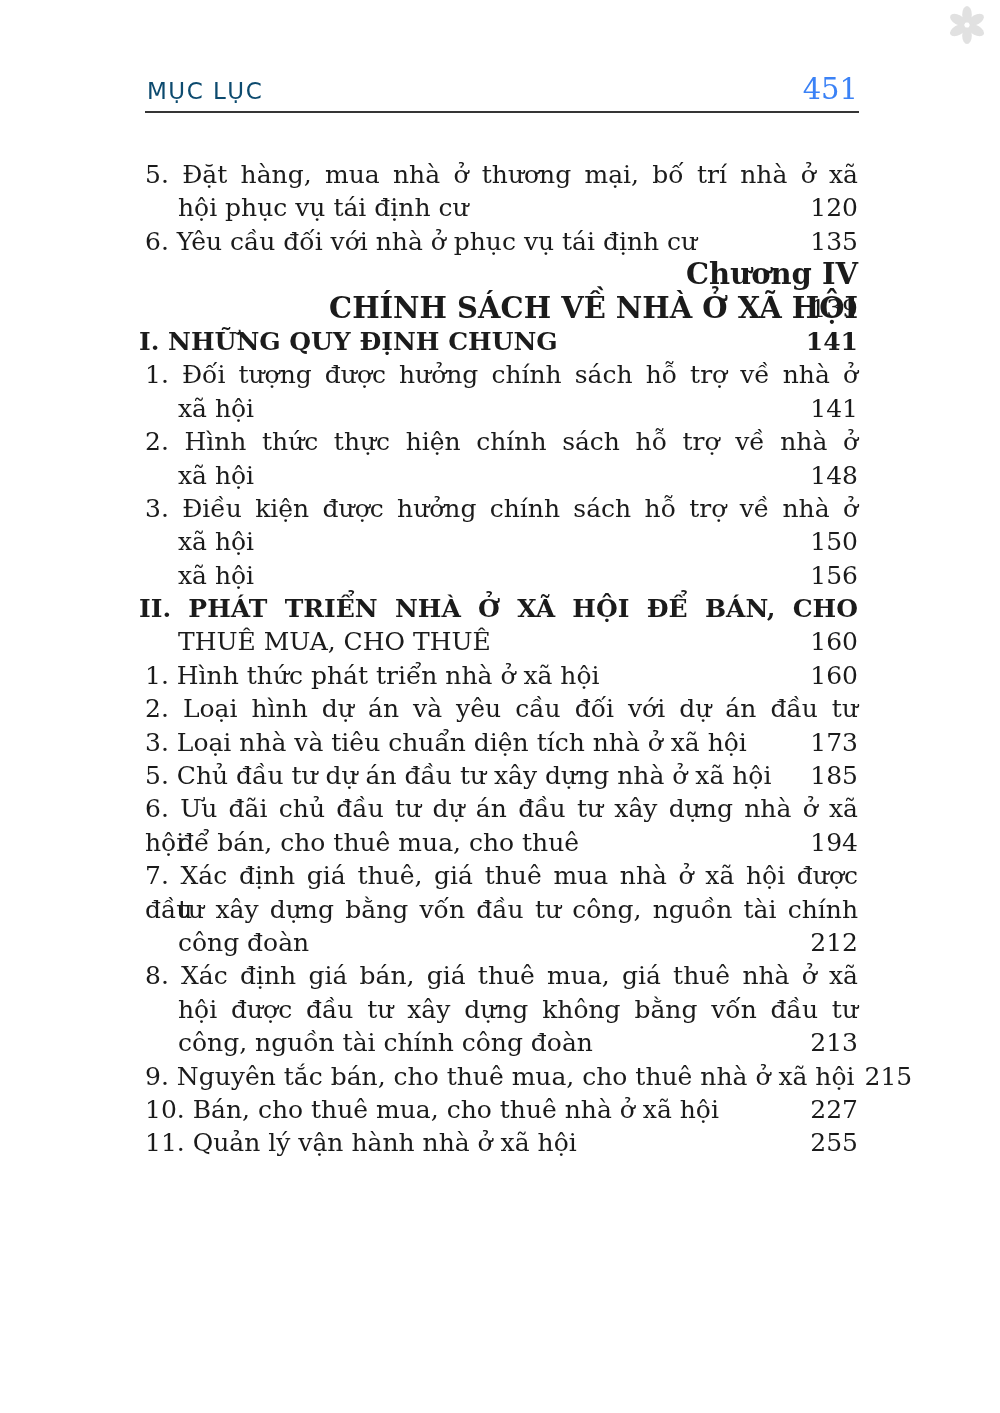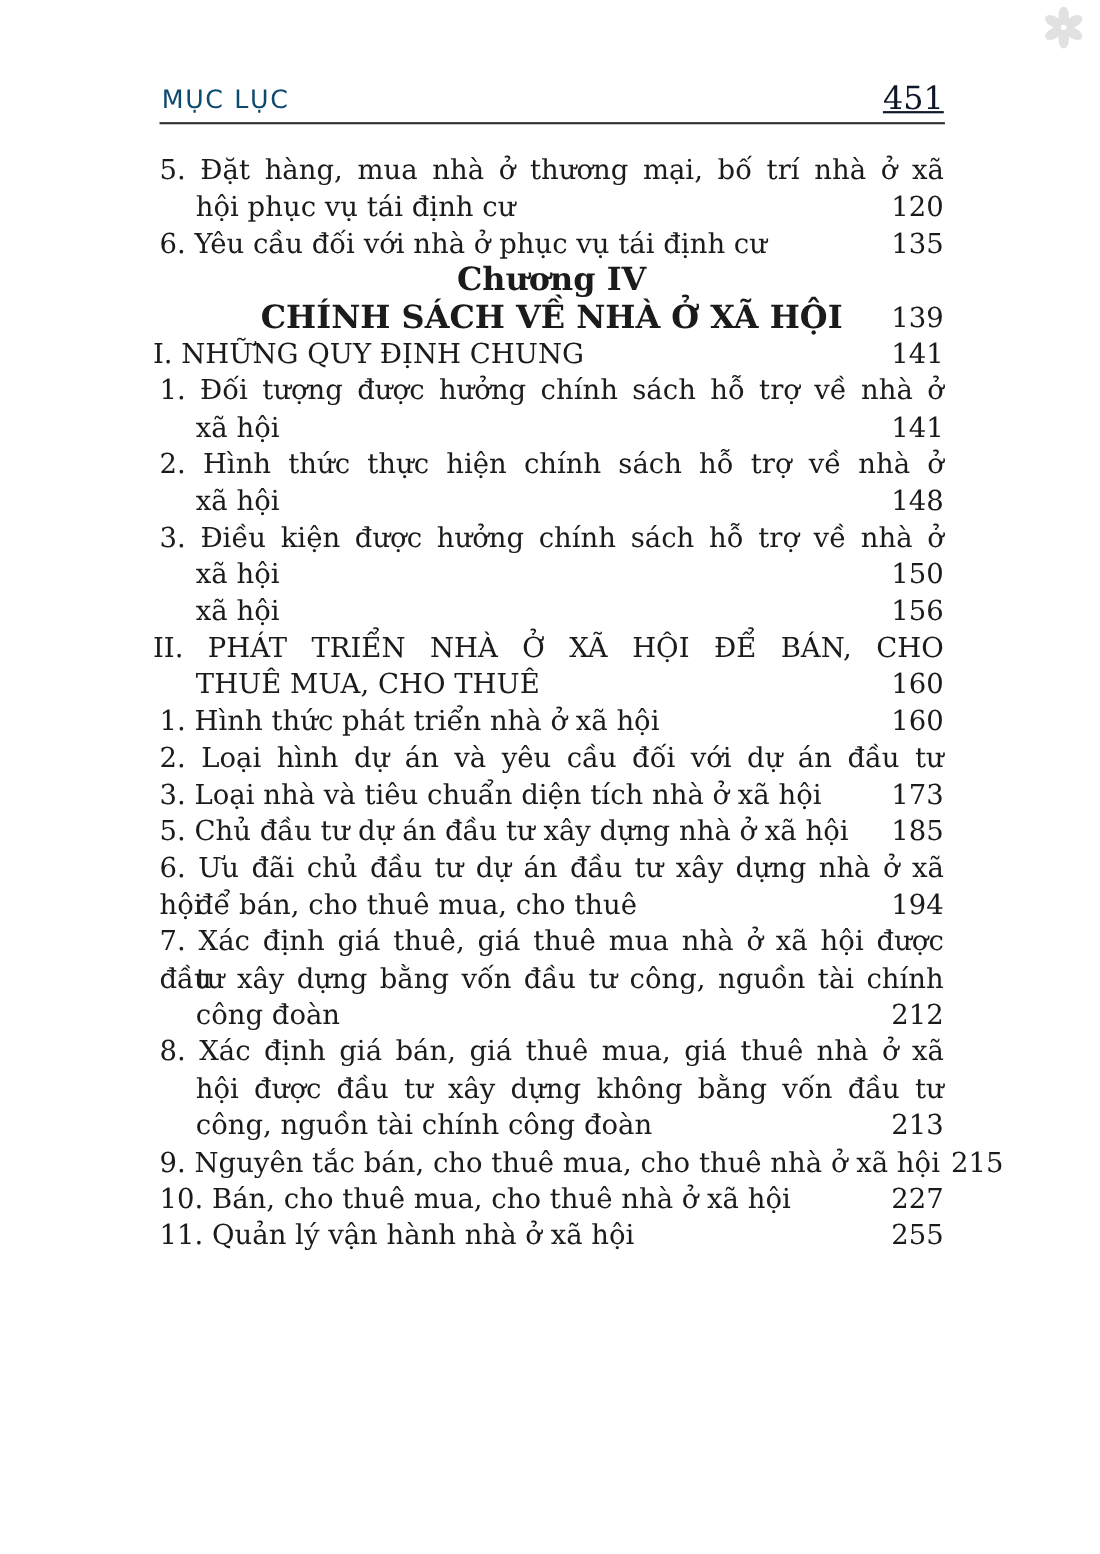--- a/index.html
+++ b/index.html
@@ -36,36 +36,35 @@
     font-family: "DejaVu Sans", sans-serif;
     font-size: 23px;
     letter-spacing: 1.5px;
     color: #0c4a6e;
   }
   .header-num {
     position: absolute;
     right: 142px;
     top: 72px;
     font-size: 29px;
-    color: #0f172a;
-    text-decoration: underline;
+    color: #3b82f6;
   }
   .header-rule {
     position: absolute;
     left: 145px;
     top: 111px;
     width: 714px;
     height: 2px;
     background: #353535;
   }
   
   .toc {
     position: absolute;
     left: 145px;
-    top: 138px;
+    top: 158px;
     width: 713px;
     font-size: 25px;
   }
   .line {
     position: relative;
     height: 33.4px;
     line-height: 33.4px;
   }
   .line.flex {
     display: flex;
@@ -74,22 +73,22 @@
   }
   .line.flex .txt { white-space: nowrap; }
   .line.flex .pg  { flex-shrink: 0; padding-left: 10px; }
   .line.j .txt {
     display: block;
     width: 100%;
     text-align: justify;
     text-align-last: justify;
   }
   .line.cont  { margin-left: 33px; gap: 48px; }
-  .line.roman { margin-left: -6px; }
-  .line.center { text-align: center; }
+  .line.roman { margin-left: -6px; font-weight: bold; }
+  .line.center { text-align: right; }
   .line.bold   { font-weight: bold; font-size: 29px; }
   .line.center .pg {
     position: absolute;
     right: 0;
     top: 0;
     font-weight: normal;
     font-size: 25px;
   }
 </style>
 </head>

